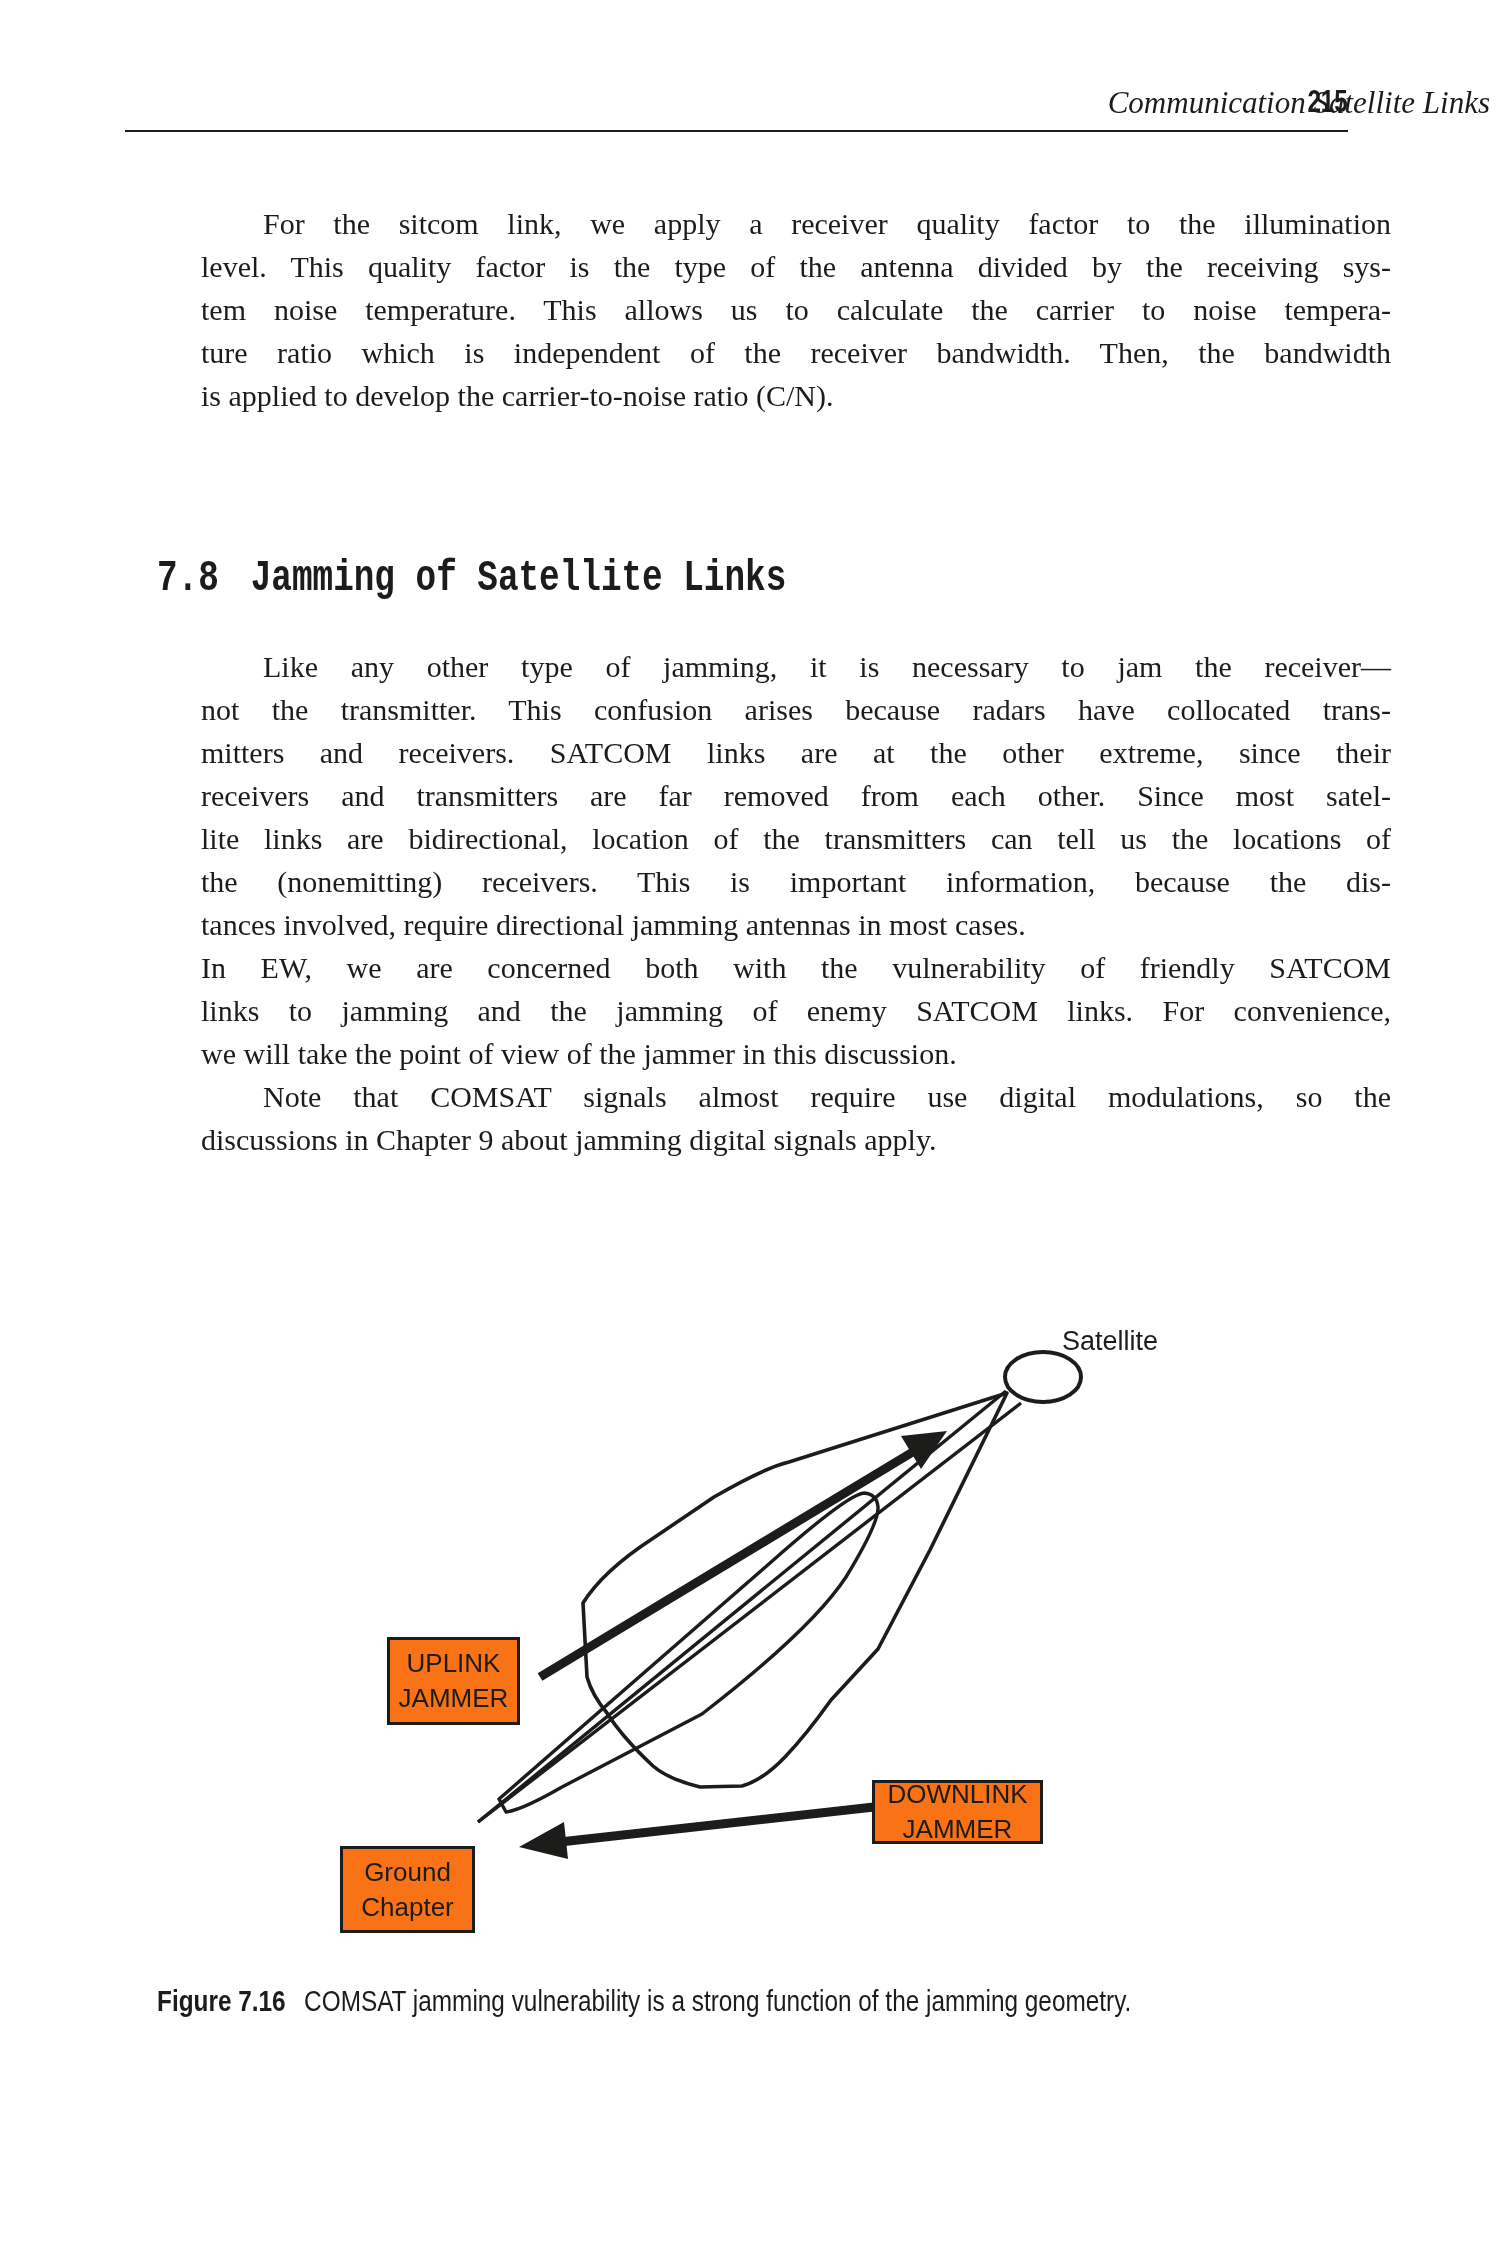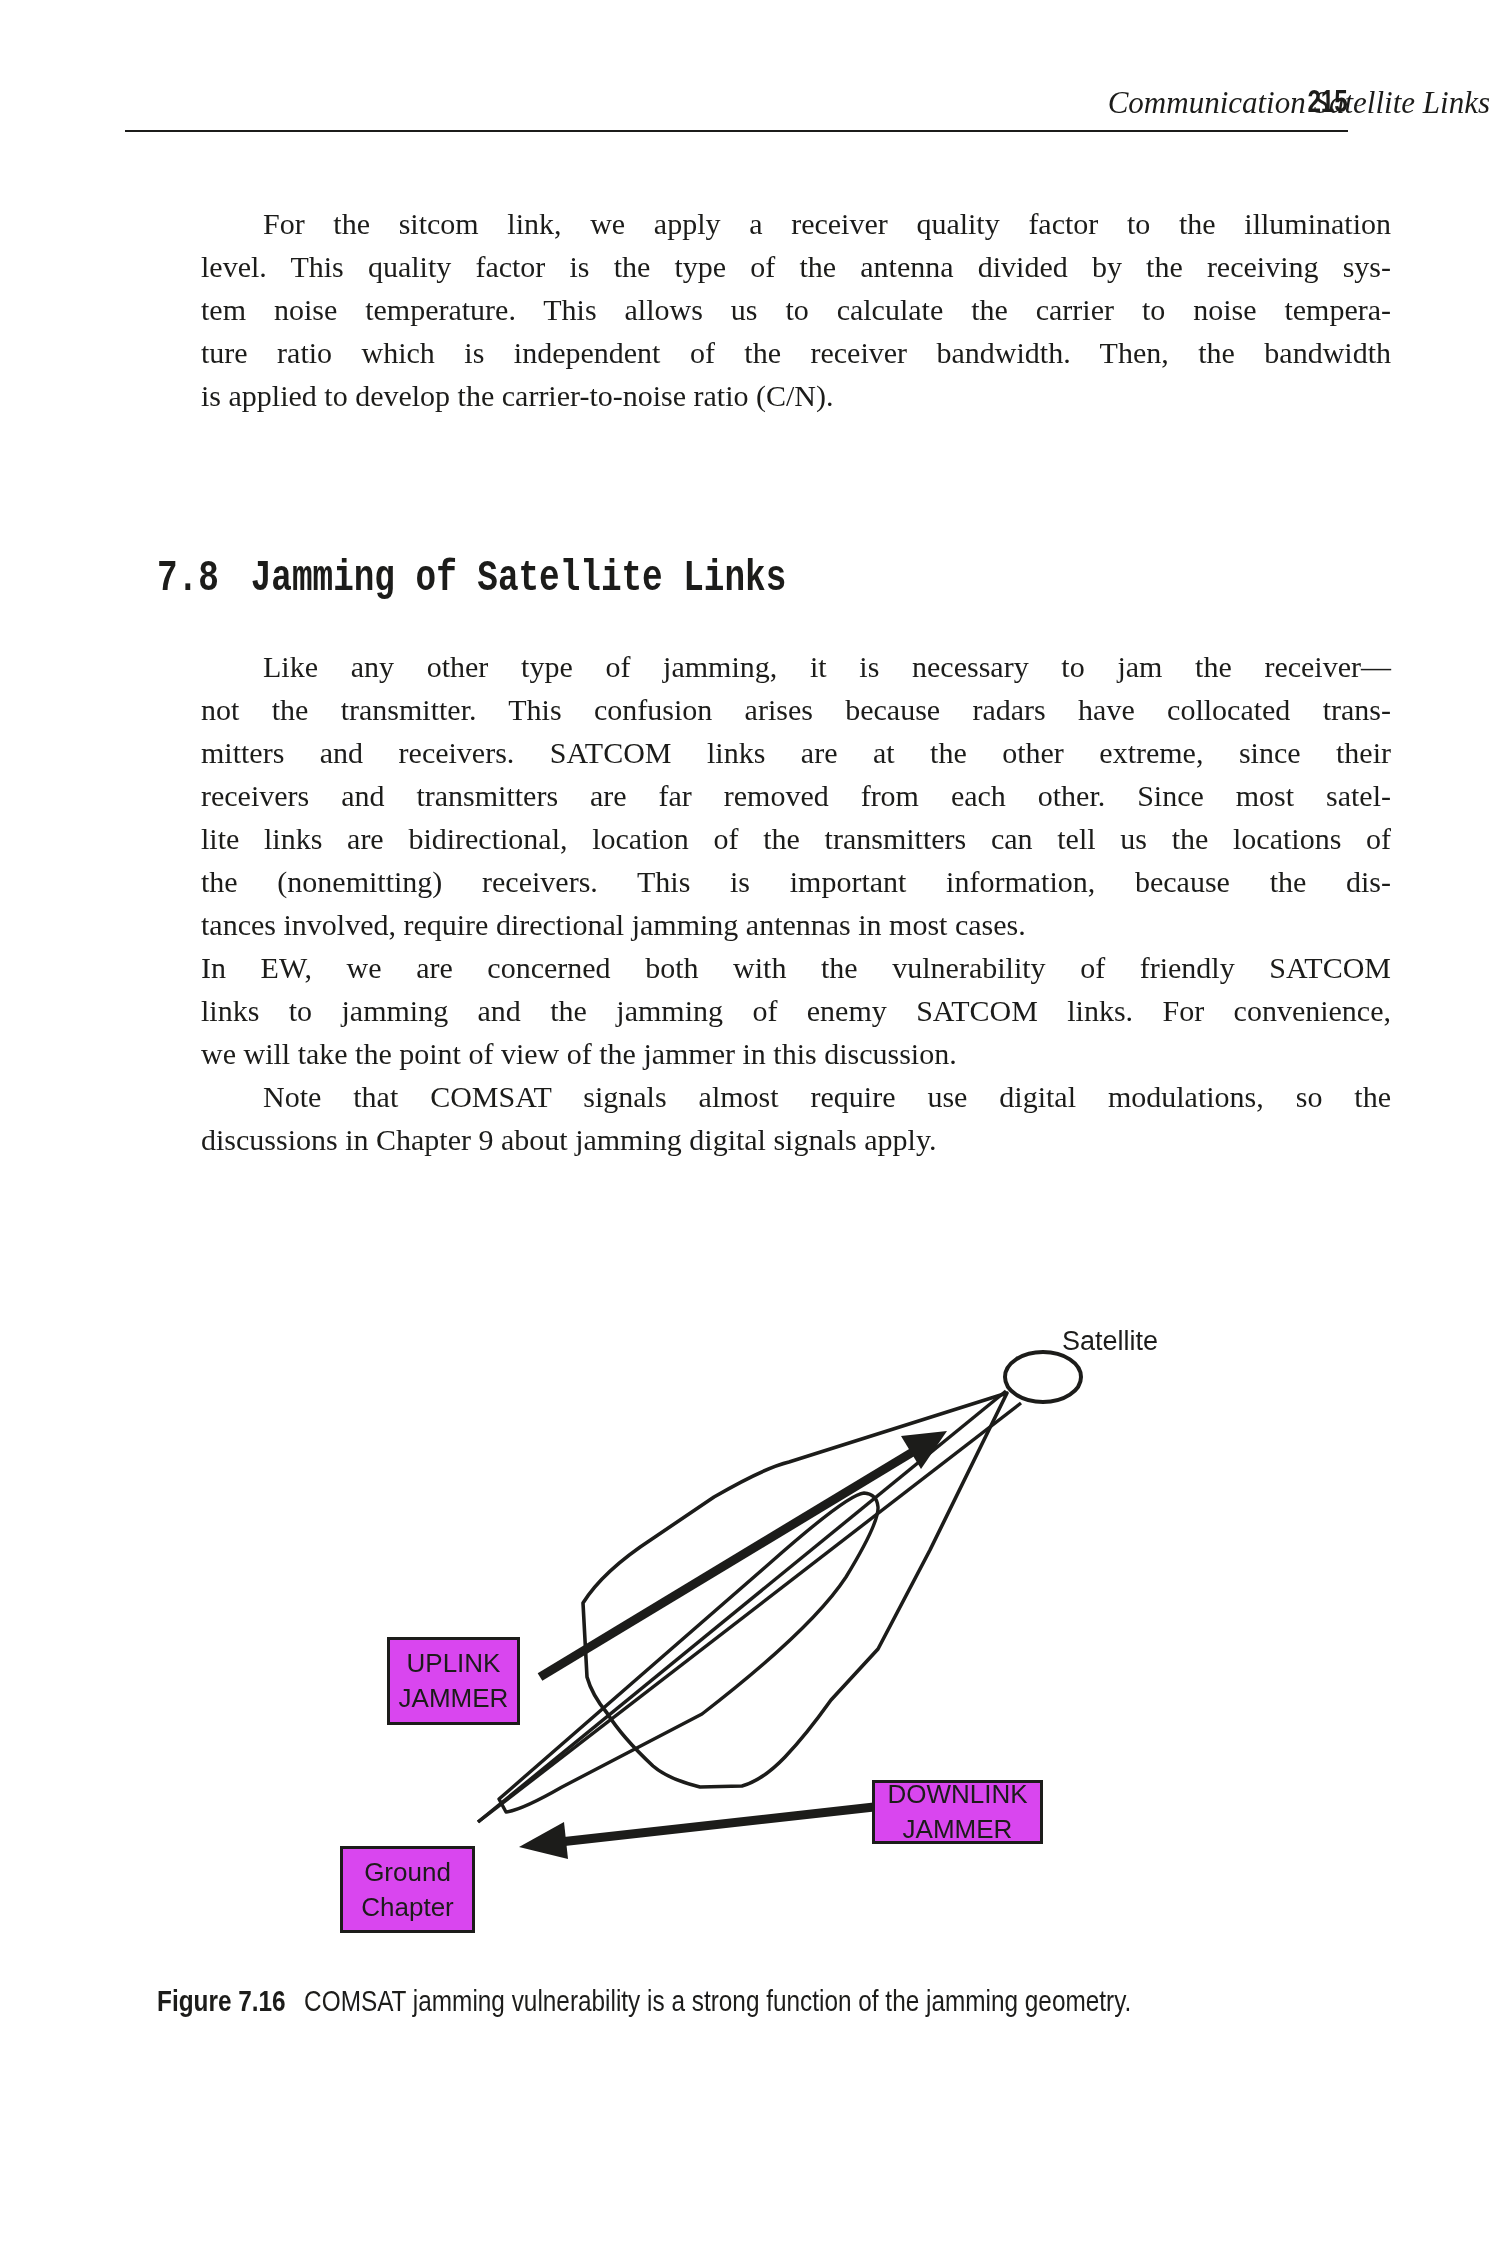--- a/index.html
+++ b/index.html
@@ -32,21 +32,21 @@
   .hscale{ display:inline-block; transform:scaleX(.78); transform-origin:left center; }
   .hgap{ display:inline-block; width:41px; }
 
   
   .fig-svg{ position:absolute; left:0; top:0; width:1500px; height:2250px; z-index:1; }
   .fig-svg *{ vector-effect:none; }
   .fig-label{ position:absolute; z-index:2; font-family:"Liberation Sans", sans-serif;
         color:var(--ink); }
   .satellite-label{ left:1062px; top:1326px; font-size:27px; line-height:30px; }
   .fig-box{ position:absolute; z-index:2; box-sizing:border-box; border:3px solid var(--ink);
-        background:#d946ef; font-family:"Liberation Sans", sans-serif; font-size:26px; line-height:35px;
+        background:#f97316; font-family:"Liberation Sans", sans-serif; font-size:26px; line-height:35px;
         text-align:center; display:flex; flex-direction:column; justify-content:center; }
   .uplink-box{ left:387px; top:1637px; width:133px; height:88px; }
   .downlink-box{ left:872px; top:1780px; width:171px; height:64px; }
   .ground-box{ left:340px; top:1846px; width:135px; height:87px; }
 
   
   .caption{ position:absolute; left:157px; top:1984px; white-space:nowrap;
         font-family:"Liberation Sans", sans-serif; font-size:29px; line-height:34px; }
   .cscale{ display:inline-block; transform:scaleX(.84); transform-origin:left center; }
   .caption b{ font-weight:700; }

